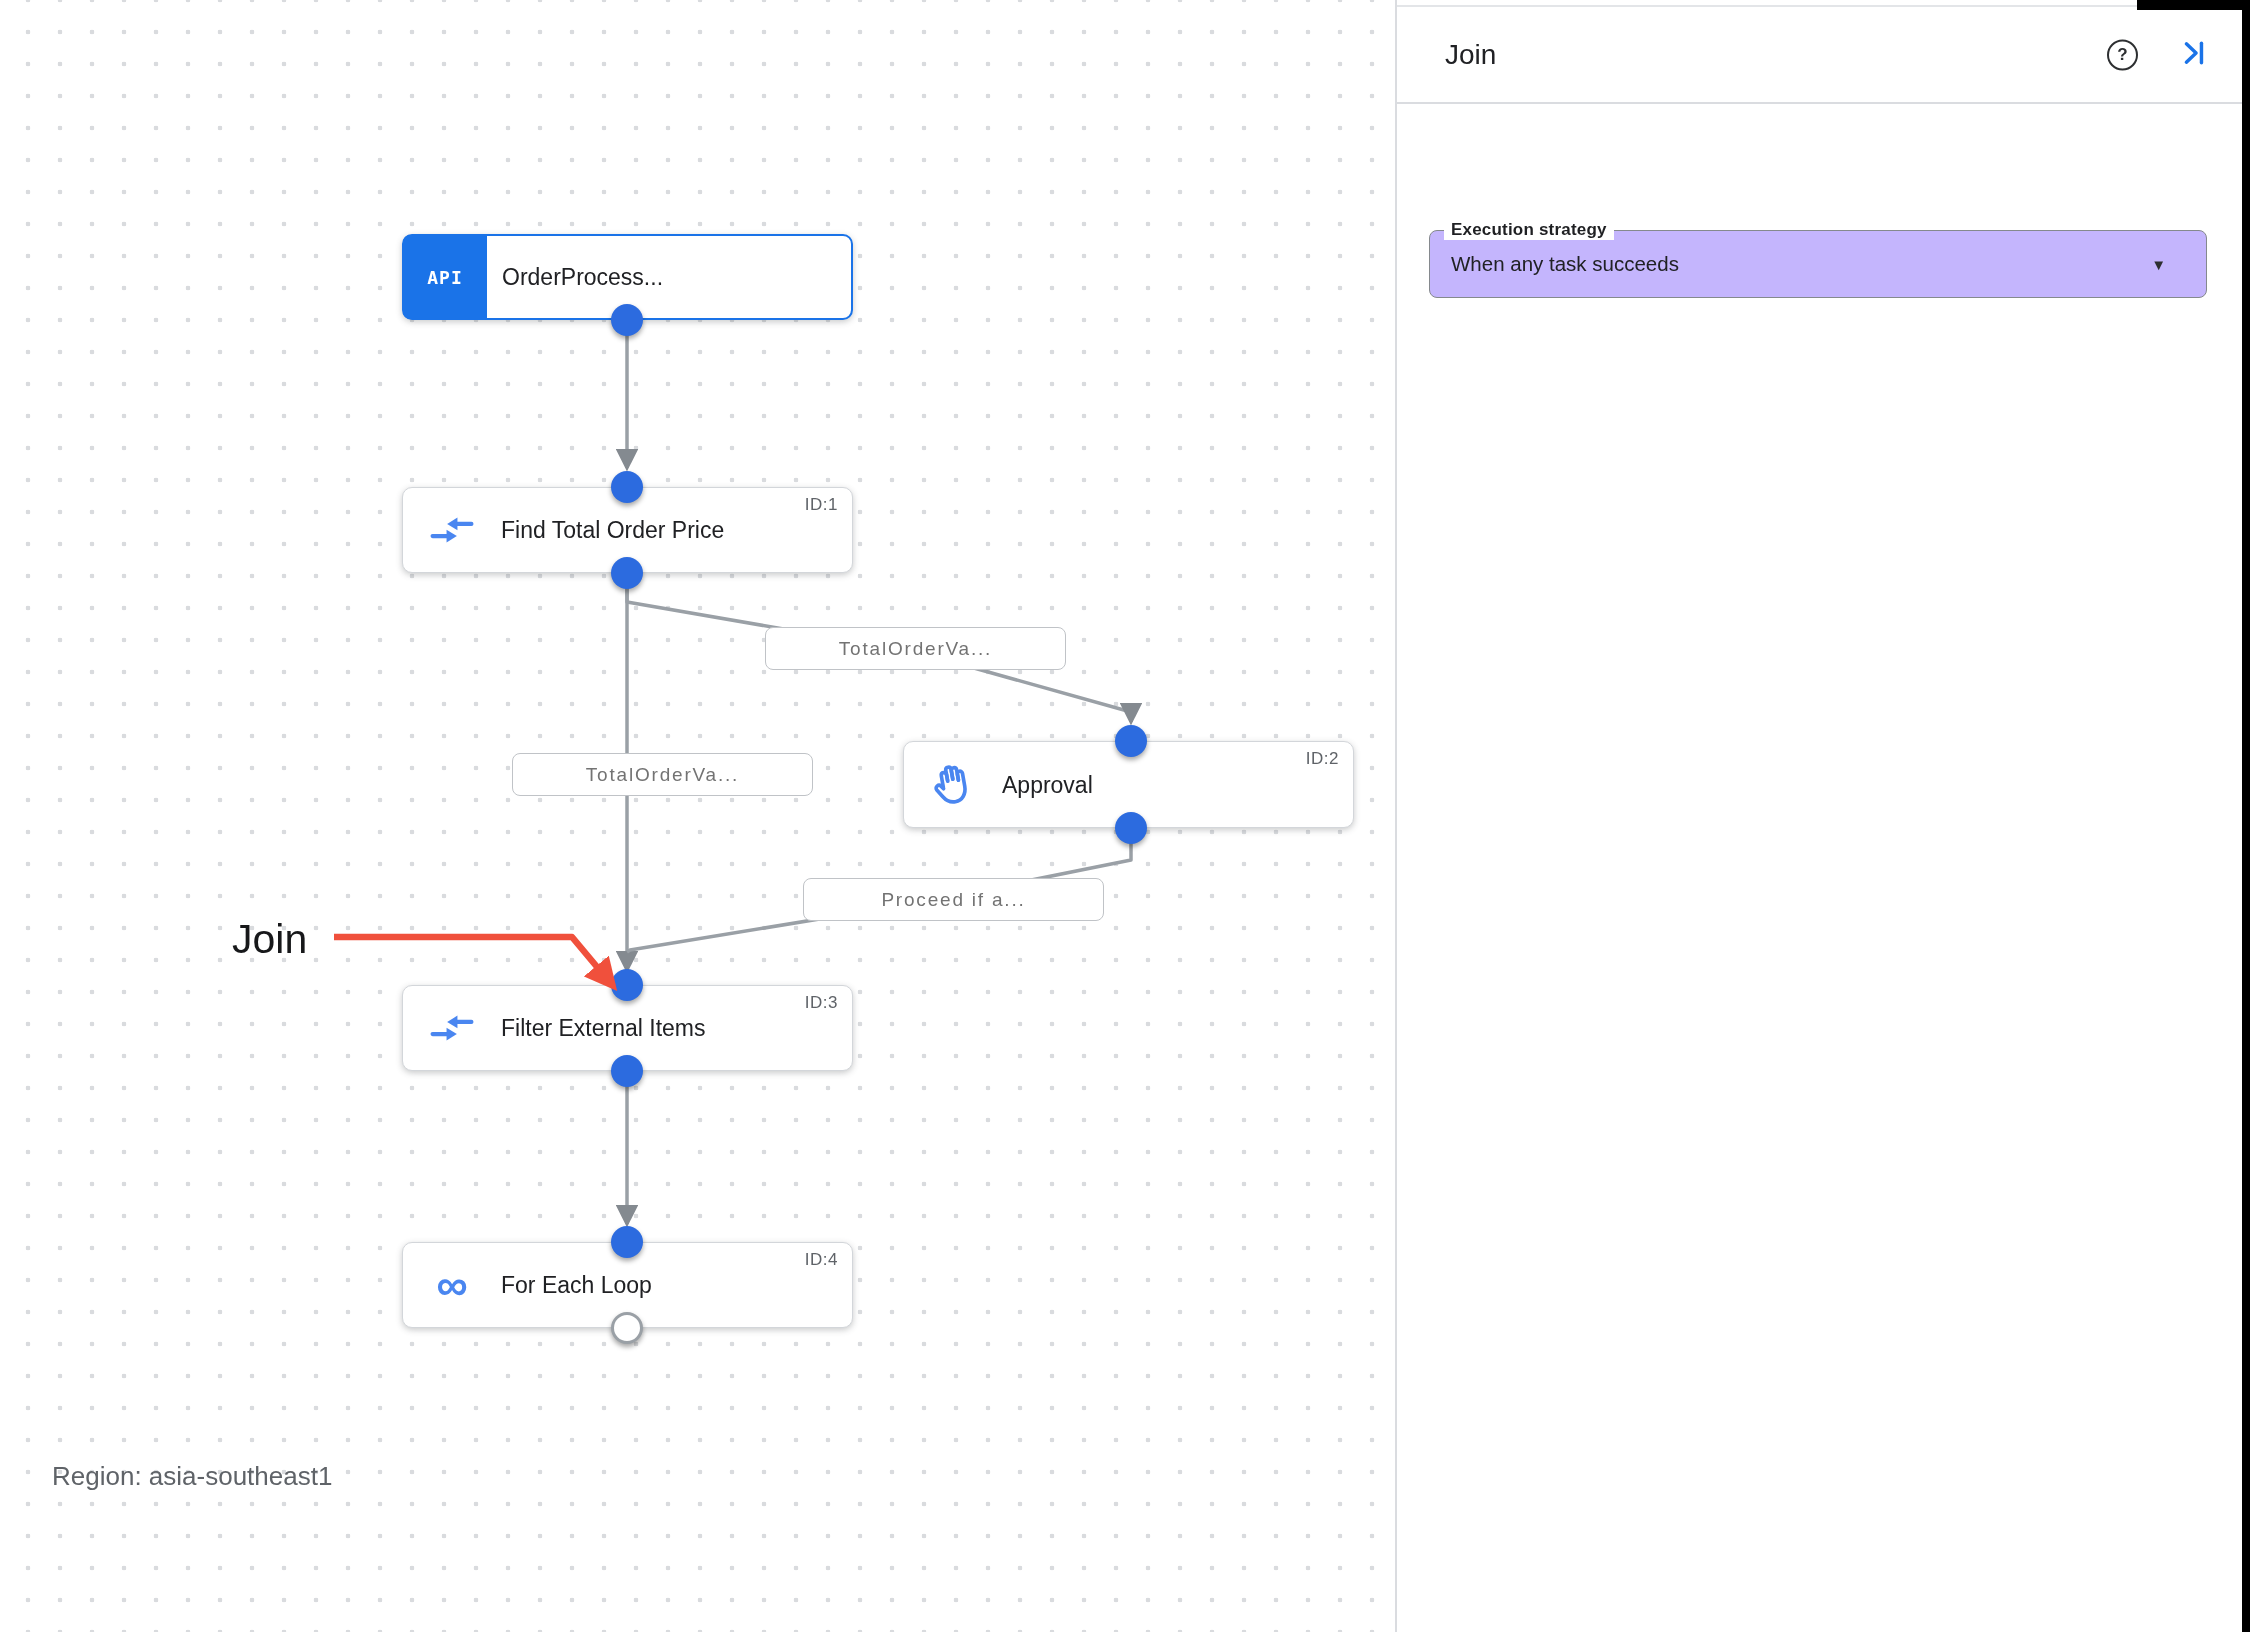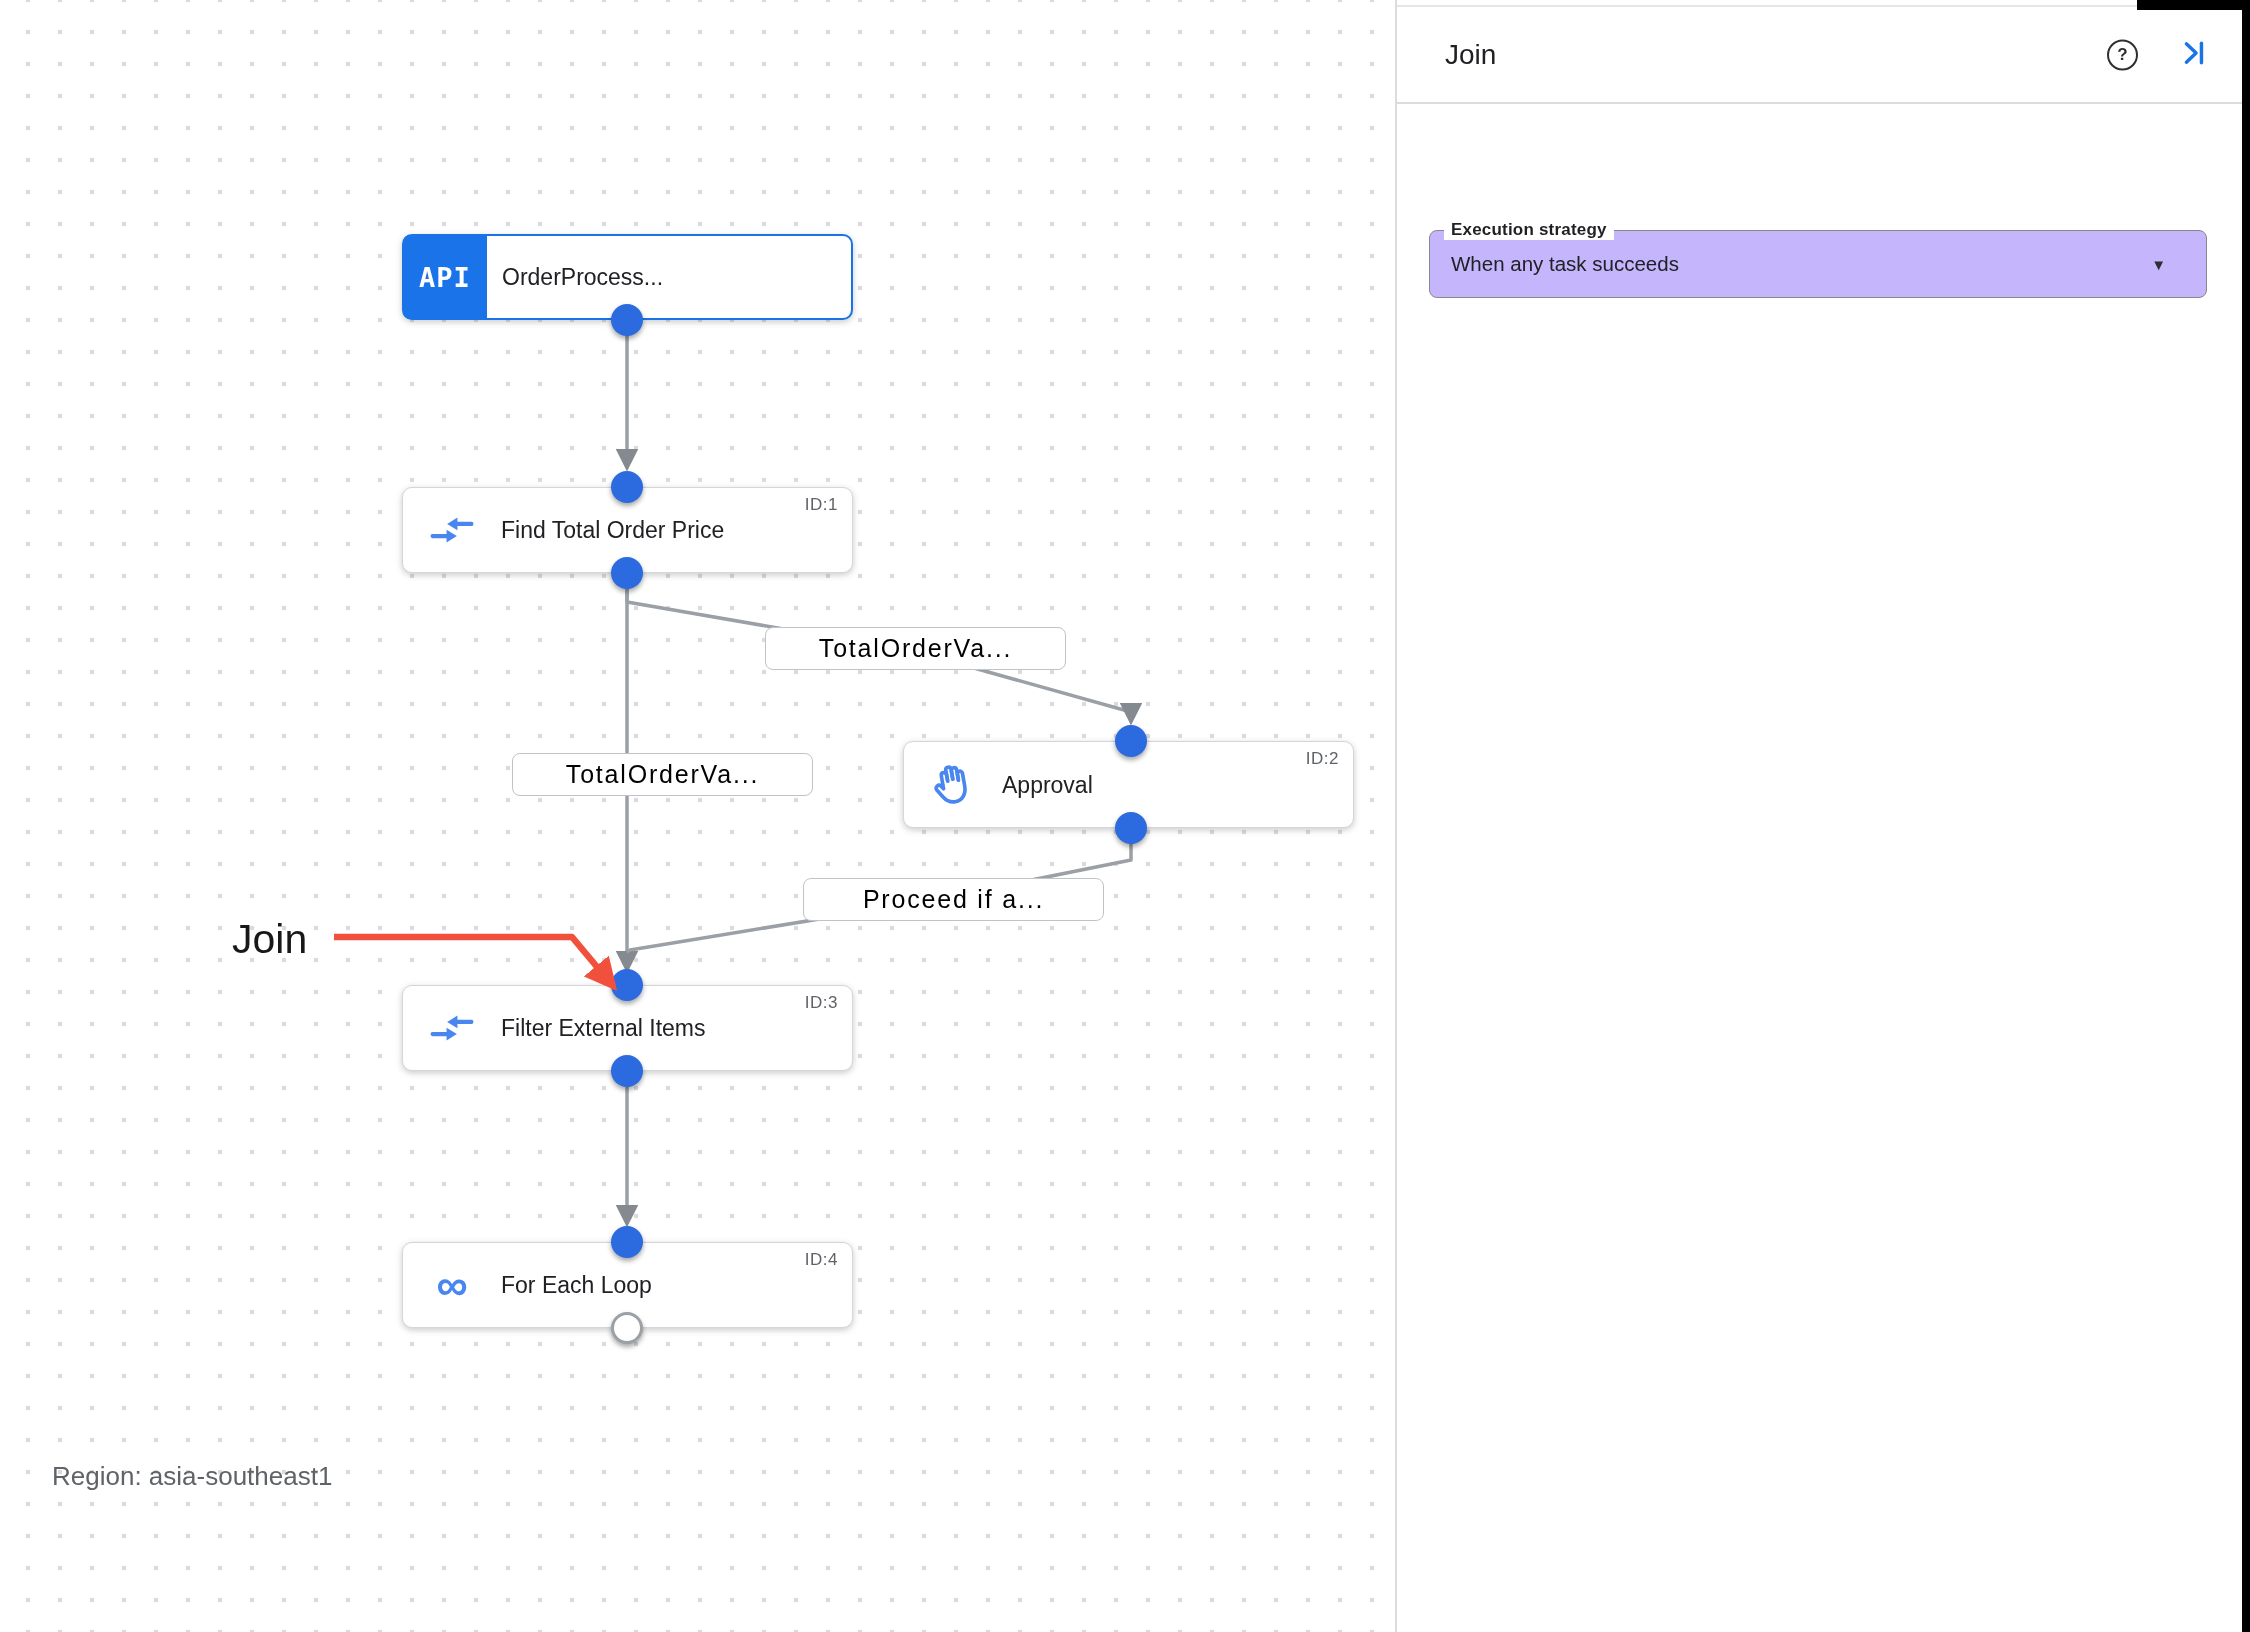--- a/index.html
+++ b/index.html
@@ -31,34 +31,34 @@
   }
   .node-icon { position: absolute; left: 26px; top: 50%; transform: translateY(-50%);
     width: 46px; height: 52px; display: flex; align-items: center; justify-content: center; }
 
   .trigger { border: 2.5px solid #1a73e8; }
   .trigger-badge {
     position: absolute; left: -1px; top: -1px; bottom: -1px; width: 84px;
     background: #1a73e8; border-radius: 7px 0 0 7px;
     display: flex; align-items: center; justify-content: center;
     color: #fff; font-family: "DejaVu Sans Mono", monospace;
-    font-weight: 700; font-size: 27px; letter-spacing: 1px;
+    font-weight: 700; font-size: 18px; letter-spacing: 1px;
   }
 
   .connector {
     position: absolute; width: 32px; height: 32px; border-radius: 50%;
     background: #2c6bdf; box-shadow: 0 3px 5px rgba(0,0,0,.35);
     transform: translate(-50%, -50%); z-index: 3;
   }
   .connector.open { background: #fff; border: 3.5px solid #9aa0a6; }
 
   .edge-label {
     position: absolute; background: #fff; border: 1.6px solid #c0c3c7;
     border-radius: 8px; display: flex; align-items: center; justify-content: center;
-    font-size: 25px; color: #000000; letter-spacing: 1.8px; z-index: 2;
+    font-size: 19px; color: #737373; letter-spacing: 1.8px; z-index: 2;
   }
 
   #join-annotation-text {
     position: absolute; left: 232px; top: 916px; font-size: 41px;
     color: #17181a; z-index: 4;
   }
   #annotation-arrow { position: absolute; left: 0; top: 0; z-index: 4; }
 
   #region-label {
     position: absolute; left: 52px; top: 1461px; font-size: 26px; color: #5f6368;

